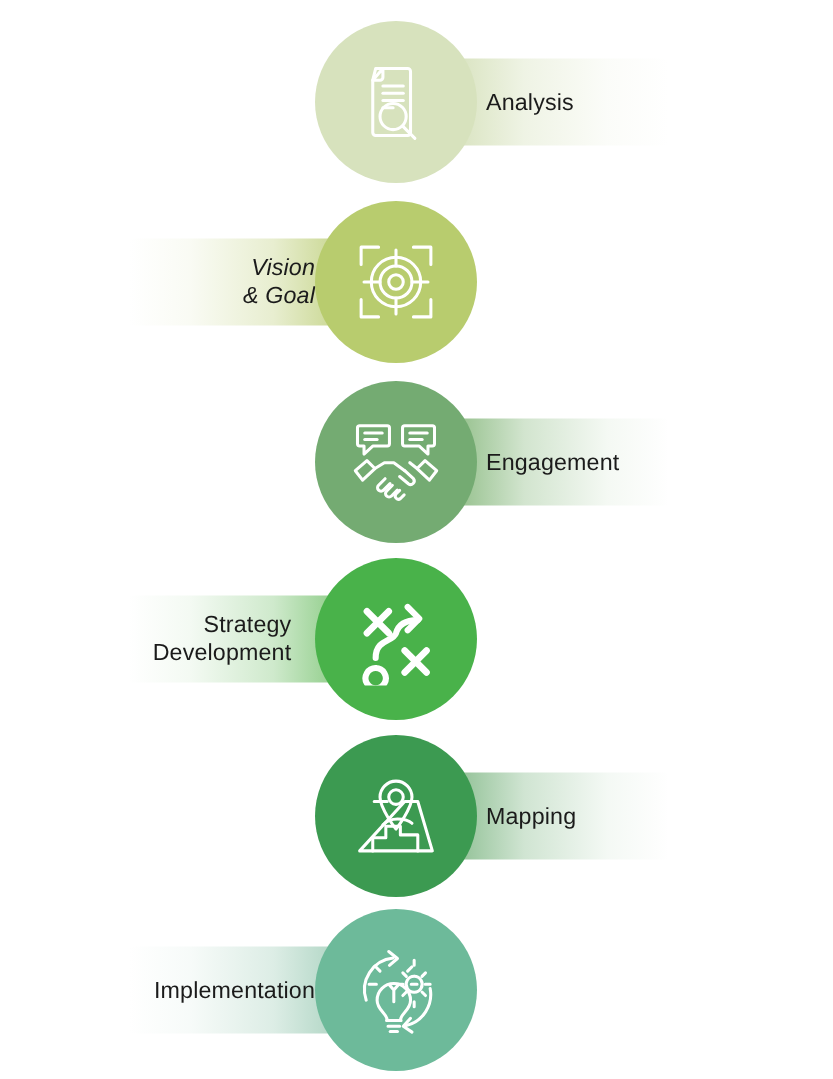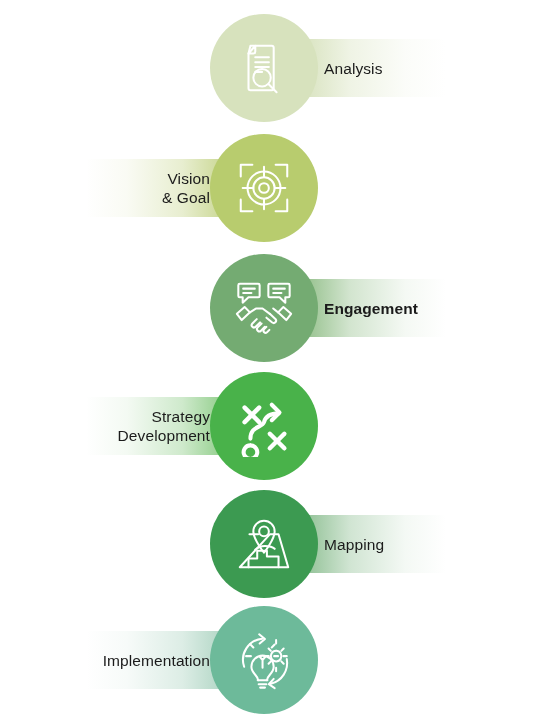--- a/index.html
+++ b/index.html
@@ -102,21 +102,21 @@
       <path class="icon-stroke" d="M16 17 l7 -8 v6 a2 2 0 0 1 -2 2 z"></path>
       <line class="icon-stroke" x1="23" y1="21" x2="37" y2="21"></line>
       <line class="icon-stroke" x1="23" y1="26" x2="37" y2="26"></line>
       <line class="icon-stroke" x1="23" y1="31" x2="37" y2="31"></line>
       <line class="icon-stroke" x1="23" y1="36" x2="30" y2="36"></line>
       <circle class="icon-stroke" cx="30" cy="42" r="9"></circle>
       <line class="icon-stroke" x1="36.6" y1="48.6" x2="45" y2="57"></line>
     </svg>
       </div>
     </div>
-    <div class="step-row" style="top: 128px;">
+    <div class="step-row" style="top: 128px; font-style: italic;">
       <div class="label-bar left" style="background: linear-gradient(to left, rgb(197, 212, 137) 0%, rgba(197, 212, 137, 0.4) 34%, rgba(197, 212, 137, 0.094) 72%, rgba(255, 255, 255, 0) 100%);">
         <span class="label-text">Vision
 &amp; Goal</span>
       </div>
       <div class="circle" style="background: rgb(184, 204, 110);">
     <svg viewBox="0 0 64 64">
       <polyline class="icon-stroke" points="8,20 8,8 20,8"></polyline>
       <polyline class="icon-stroke" points="44,8 56,8 56,20"></polyline>
       <polyline class="icon-stroke" points="56,44 56,56 44,56"></polyline>
       <polyline class="icon-stroke" points="20,56 8,56 8,44"></polyline>
@@ -124,21 +124,21 @@
       <circle class="icon-stroke" cx="32" cy="32" r="11"></circle>
       <circle class="icon-stroke" cx="32" cy="32" r="5"></circle>
       <line class="icon-stroke" x1="32" y1="10" x2="32" y2="21"></line>
       <line class="icon-stroke" x1="32" y1="43" x2="32" y2="54"></line>
       <line class="icon-stroke" x1="10" y1="32" x2="21" y2="32"></line>
       <line class="icon-stroke" x1="43" y1="32" x2="54" y2="32"></line>
     </svg>
       </div>
     </div>
     <div class="step-row" style="top: 248px;">
-      <div class="label-bar right" style="background: linear-gradient(to right, rgb(143, 189, 134) 0%, rgba(143, 189, 134, 0.4) 34%, rgba(143, 189, 134, 0.094) 72%, rgba(255, 255, 255, 0) 100%); font-weight: bold;">
+      <div class="label-bar right" style="background: linear-gradient(to right, rgb(143, 189, 134) 0%, rgba(143, 189, 134, 0.4) 34%, rgba(143, 189, 134, 0.094) 72%, rgba(255, 255, 255, 0) 100%);">
         <span class="label-text">Engagement</span>
       </div>
       <div class="circle" style="background: rgb(116, 171, 114);">
     <svg viewBox="0 0 64 64">
       <path class="icon-stroke" d="M7 7 h19 a1.5 1.5 0 0 1 1.5 1.5 v11 a1.5 1.5 0 0 1 -1.5 1.5 H16 l-6 5.5 V21 H7 a1.5 1.5 0 0 1 -1.5 -1.5 v-11 A1.5 1.5 0 0 1 7 7 z"></path>
       <line class="icon-stroke" x1="10.5" y1="12" x2="22.5" y2="12"></line>
       <line class="icon-stroke" x1="10.5" y1="16.5" x2="19" y2="16.5"></line>
       <path class="icon-stroke" d="M38 7 h19 a1.5 1.5 0 0 1 1.5 1.5 v11 A1.5 1.5 0 0 1 57 21 h-3 v5.5 L48 21 H38 a1.5 1.5 0 0 1 -1.5 -1.5 v-11 A1.5 1.5 0 0 1 38 7 z"></path>
       <line class="icon-stroke" x1="41.5" y1="12" x2="53.5" y2="12"></line>
       <line class="icon-stroke" x1="41.5" y1="16.5" x2="50" y2="16.5"></line>
@@ -147,21 +147,21 @@
       <path class="icon-stroke" d="M17.5 36.5 l6.5 -4 h6.5 l7.5 5.5"></path>
       <path class="icon-stroke" d="M46.5 36.5 l-5 -4"></path>
       <path class="icon-stroke" d="M24.5 43.5 l-4.5 4.5a2.4 2.4 0 0 0 3.4 3.4 l4.5 -4.5"></path>
       <path class="icon-stroke" d="M29.5 48 l-4 4a2.4 2.4 0 0 0 3.4 3.4 l4 -4"></path>
       <path class="icon-stroke" d="M34.5 51.5 l-2.5 2.5a2.2 2.2 0 0 0 3.1 3.1 l2.5 -2.5"></path>
       <path class="icon-stroke" d="M38 38 l6 5.5a2.5 2.5 0 0 1 -3.5 3.5 l-6 -5"></path>
     </svg>
       </div>
     </div>
     <div class="step-row" style="top: 366px;">
-      <div class="label-bar left" style="background: linear-gradient(to left, rgb(134, 201, 127) 0%, rgba(134, 201, 127, 0.4) 34%, rgba(134, 201, 127, 0.094) 72%, rgba(255, 255, 255, 0) 100%);">
+      <div class="label-bar left" style="background: linear-gradient(to left, rgb(134, 201, 127) 0%, rgba(134, 201, 127, 0.4) 34%, rgba(134, 201, 127, 0.094) 72%, rgba(255, 255, 255, 0) 100%); justify-content: center;">
         <span class="label-text">Strategy
 Development</span>
       </div>
       <div class="circle" style="background: rgb(73, 178, 74);">
     <svg viewBox="0 0 64 64">
       <path class="icon-stroke" style="stroke-width:4.2" d="M18 52 a7 7 0 1 0 0.01 0"></path>
       <path class="icon-stroke" style="stroke-width:4.2" d="M18 45 C18 32 30 34 32 28 C34 21 40 19 47 19"></path>
       <polyline class="icon-stroke" style="stroke-width:4.2" points="40,26 48,18 40,10"></polyline>
       <g class="icon-stroke" style="stroke-width:4.6">
         <line x1="12" y1="13" x2="27" y2="28"></line>

